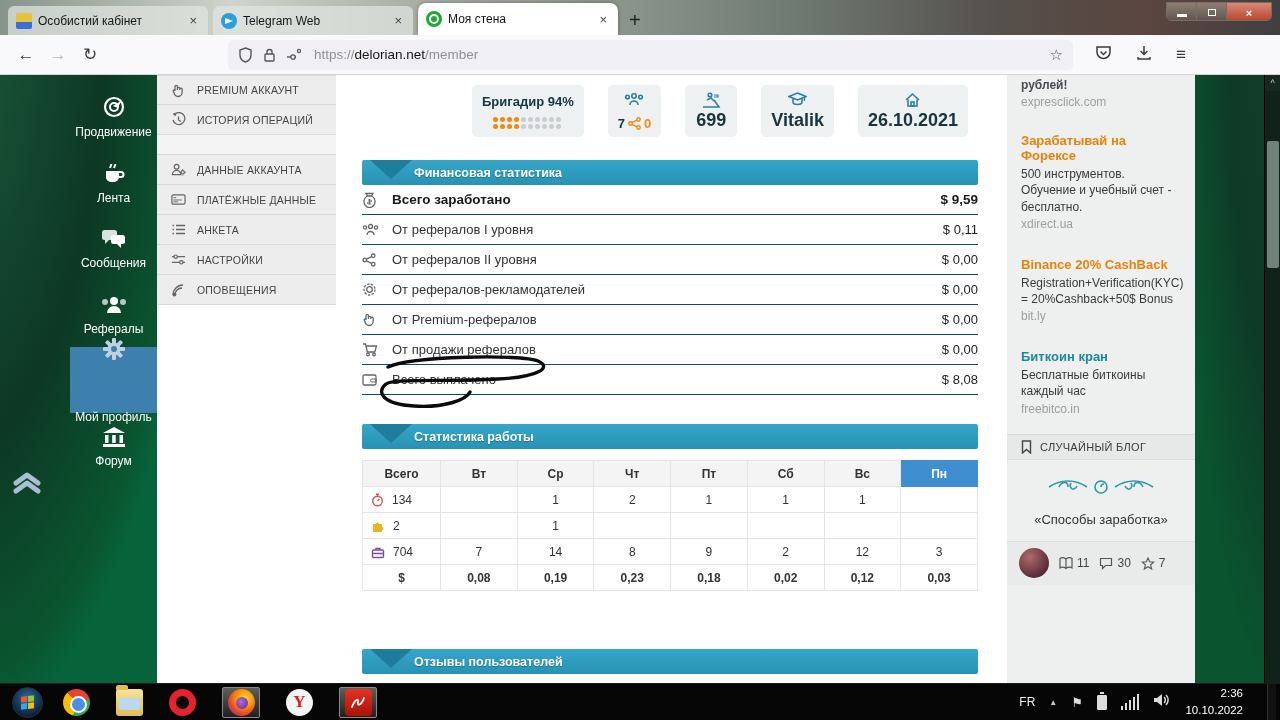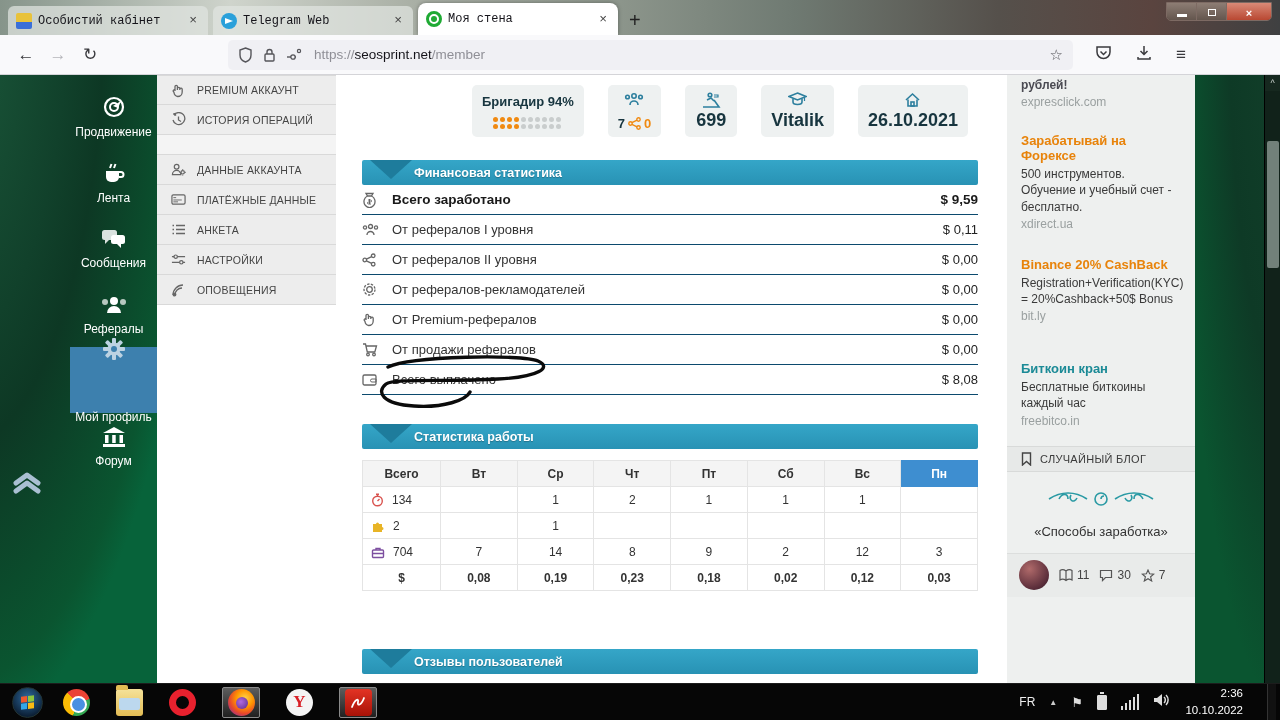--- a/index.html
+++ b/index.html
@@ -5,21 +5,21 @@
   * { margin:0; padding:0; box-sizing:border-box; }
   html,body { width:1280px; height:720px; overflow:hidden;
     font-family:"Liberation Sans", sans-serif; background:#000; }
   .stage { position:relative; width:1280px; height:720px; background:#fff; }
 
   
   .titlebar { position:absolute; left:0; top:0; width:1280px; height:35px;
     background:linear-gradient(90deg,#86948a 0%,#cfd4cc 18%,#aab0a6 32%,#8d968c 48%,#6f7a72 62%,#55504b 78%,#5a443f 90%,#3f4041 100%); }
   .tabs { position:absolute; left:8px; top:3px; display:flex; height:32px; }
   .tab { width:200px; height:29px; margin-top:3px; margin-right:5px; display:flex; align-items:center;
-    padding:0 8px; background:rgba(225,228,224,.72); border-radius:6px 6px 0 0; font-size:12px; color:#15141a;font-family:Liberation Mono, monospace; }
+    padding:0 8px; background:rgba(225,228,224,.72); border-radius:6px 6px 0 0; font-size:12px; color:#15141a; }
   .tab.active { background:#fff; height:32px; margin-top:0; border-radius:8px 8px 0 0;
     box-shadow:0 0 4px rgba(0,0,0,.35); }
   .tab .ttl { flex:1; overflow:hidden; white-space:nowrap; margin:0 6px; }
   .tab .x { color:#444; font-size:13px; padding:0 3px; }
   .fav { width:16px; height:16px; flex:0 0 16px; position:relative; }
   .fav-cab { background:linear-gradient(#e8c23a 55%,#3a6fd8 55%); border-radius:2px; }
   .fav-tg { background:#2aa0da; border-radius:50%; }
   .fav-tg::after { content:""; position:absolute; left:4px; top:5px; width:0; height:0;
     border-left:8px solid #fff; border-top:3px solid transparent; border-bottom:3px solid transparent; }
   .fav-seo { border:3px solid #1faa34; border-radius:50%; }
@@ -240,21 +240,21 @@
             <path d="M4 7 V5 a2.5 2.5 0 0 1 5 0 V7" fill="none" stroke="#55555a" stroke-width="1.4"></path>
           </svg>
       </span>
       <span class="ic">
         <svg width="18" height="14" viewBox="0 0 18 14">
             <circle cx="13" cy="3" r="1.6" fill="none" stroke="#55555a" stroke-width="1.2"></circle>
             <line x1="1" y1="9" x2="10" y2="9" stroke="#55555a" stroke-width="1.4"></line>
             <circle cx="7" cy="9" r="2.2" fill="#f0f0f4" stroke="#55555a" stroke-width="1.3"></circle>
           </svg>
       </span>
-      <span class="urltxt"><span>https://</span><b>seosprint.net</b><span>/member</span></span>
+      <span class="urltxt"><span>https://</span><b>delorian.net</b><span>/member</span></span>
       <span class="urlstar">☆</span>
     </div>
     <div class="nav-right">
       <span>
         <svg width="17" height="16" viewBox="0 0 17 16">
             <path d="M2 2 h13 v5 a6.5 6.5 0 0 1 -13 0 Z" fill="none" stroke="#3a3a3e" stroke-width="1.5"></path>
             <path d="M5.5 6.5 L8.5 9.5 L11.5 6.5" fill="none" stroke="#3a3a3e" stroke-width="1.5"></path>
           </svg>
       </span>
       <span>
@@ -654,21 +654,21 @@
       <div class="ad" style="margin-top:24px">
         <div class="at orange">Зарабатывай на Форексе</div>
         <div class="ab">500 инструментов. Обучение и учебный счет - бесплатно.</div>
         <div class="al">xdirect.ua</div>
       </div>
       <div class="ad" style="margin-top:26px">
         <div class="at orange">Binance 20% CashBack</div>
         <div class="ab">Registration+Verification(KYC) = 20%Cashback+50$ Bonus</div>
         <div class="al">bit.ly</div>
       </div>
-      <div class="ad" style="margin-top:38px">
+      <div class="ad" style="margin-top:26px">
         <div class="at teal">Биткоин кран</div>
         <div class="ab">Бесплатные биткоины каждый час</div>
         <div class="al">freebitco.in</div>
       </div>
 
       <div class="bloghdr">
         <svg width="11" height="14" viewBox="0 0 11 14">
             <path d="M1.5 1 h8 v12 l-4 -3.5 l-4 3.5 Z" fill="none" stroke="#444" stroke-width="1.4"></path>
           </svg>
         <span>СЛУЧАЙНЫЙ БЛОГ</span>

